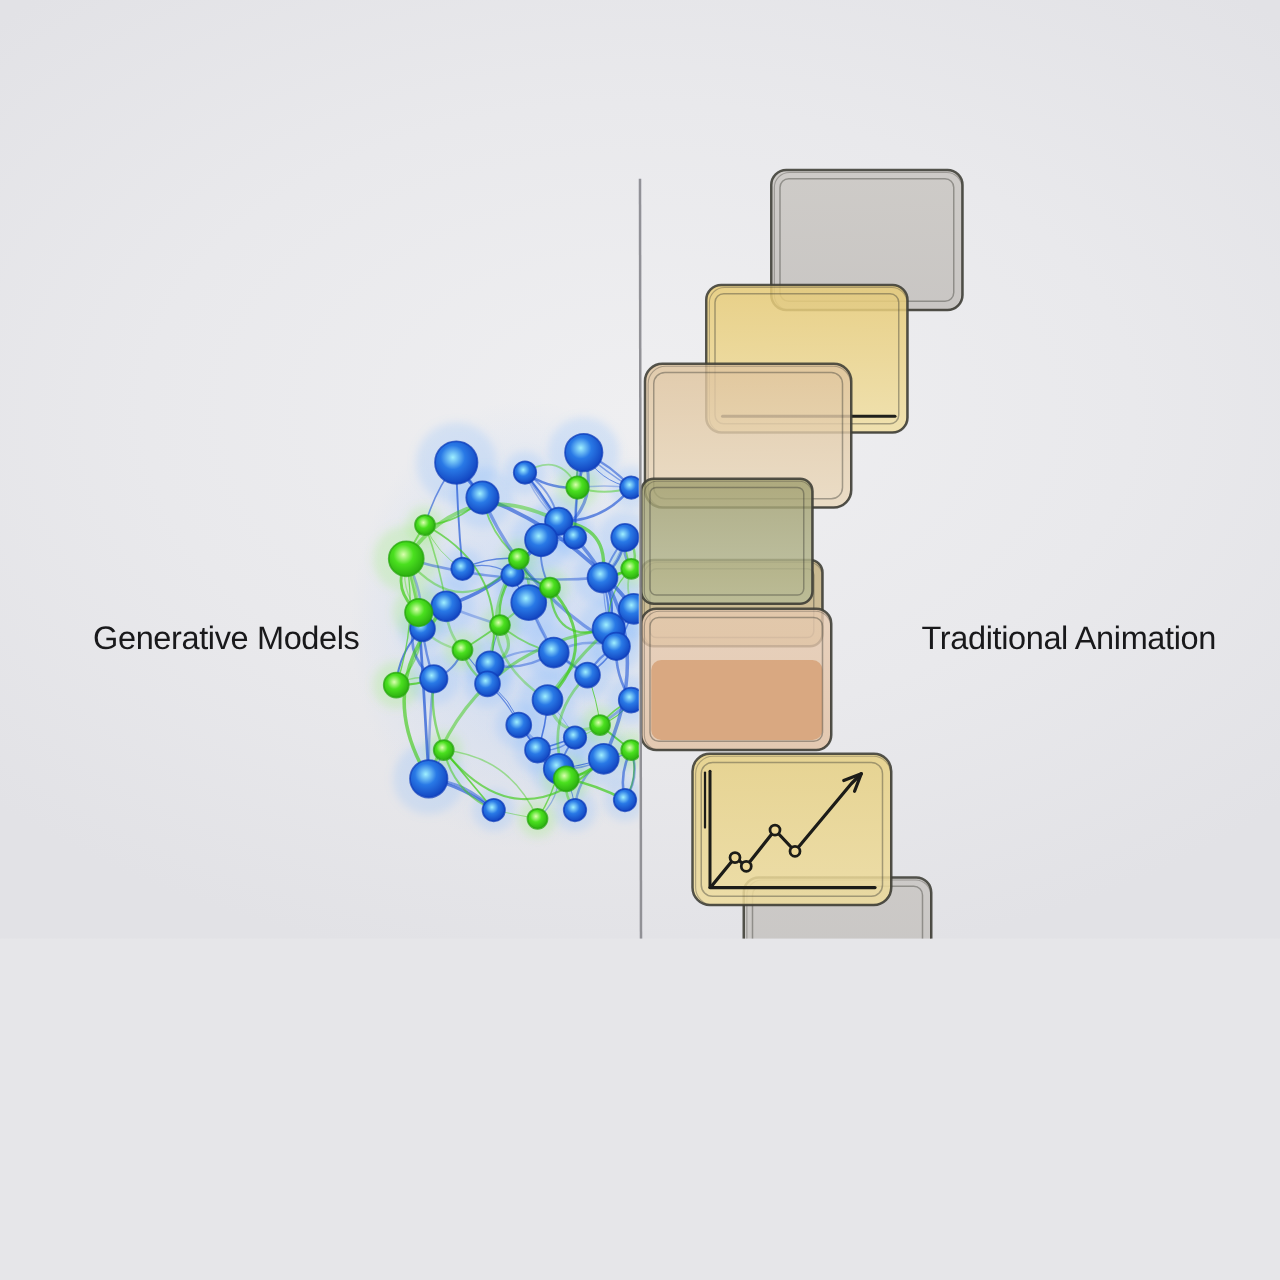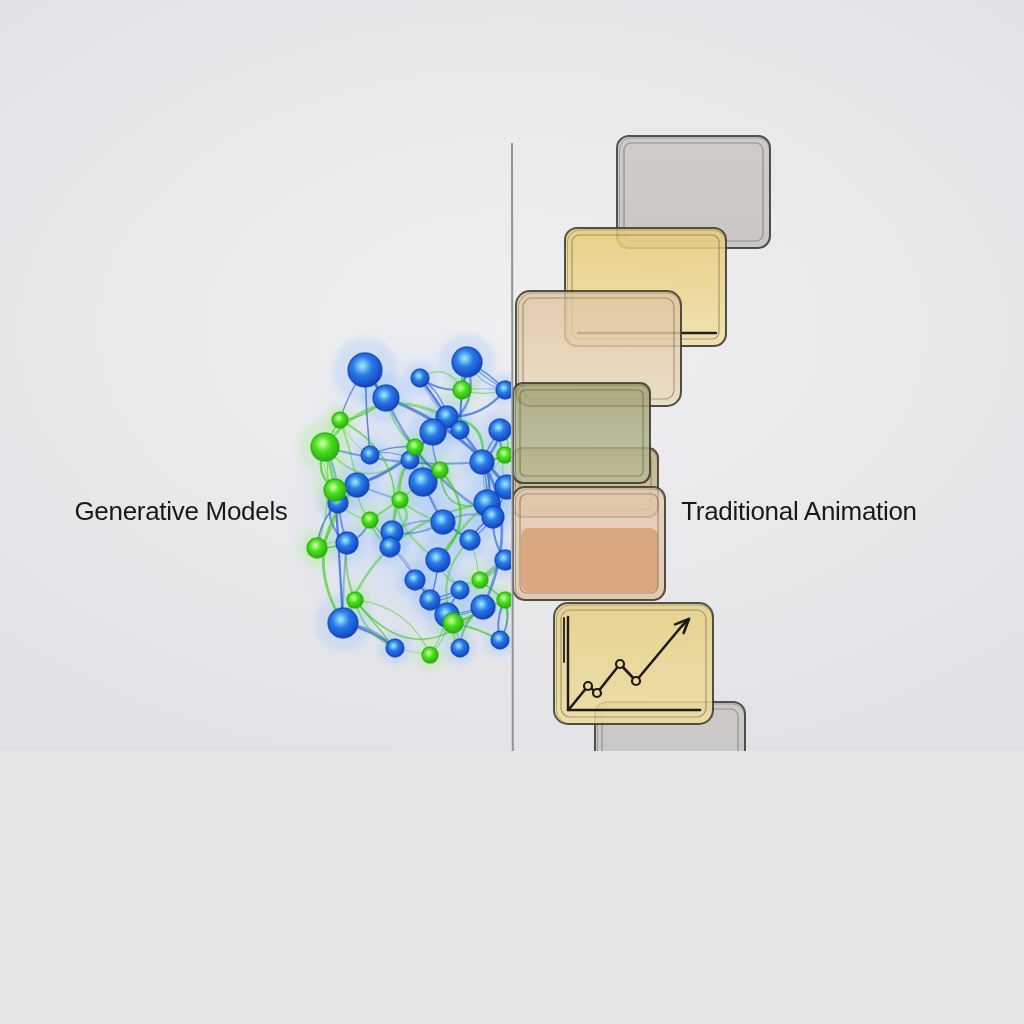--- a/index.html
+++ b/index.html
@@ -14,21 +14,21 @@
   .label{
     position:absolute;
     transform:translate(-50%,-50%);
     font-size:26px;
     font-weight:500;
     letter-spacing:-0.3px;
     color:#19191b;
     white-space:nowrap;
   }
   .label.left{left:181px;top:511px;}
-  .label.right{left:799px;top:511px;}
+  .label.right{left:855px;top:511px;}
 </style>
 </head>
 <body>
 
 <div class="stage">
   <svg id="scene" viewBox="0 0 1024 1024">
       <defs>
         <linearGradient id="fg0" x1="0" y1="0" x2="0" y2="1">
           <stop offset="0%" stop-color="#cbc8c4"></stop>
           <stop offset="100%" stop-color="#c5c2bf"></stop>

